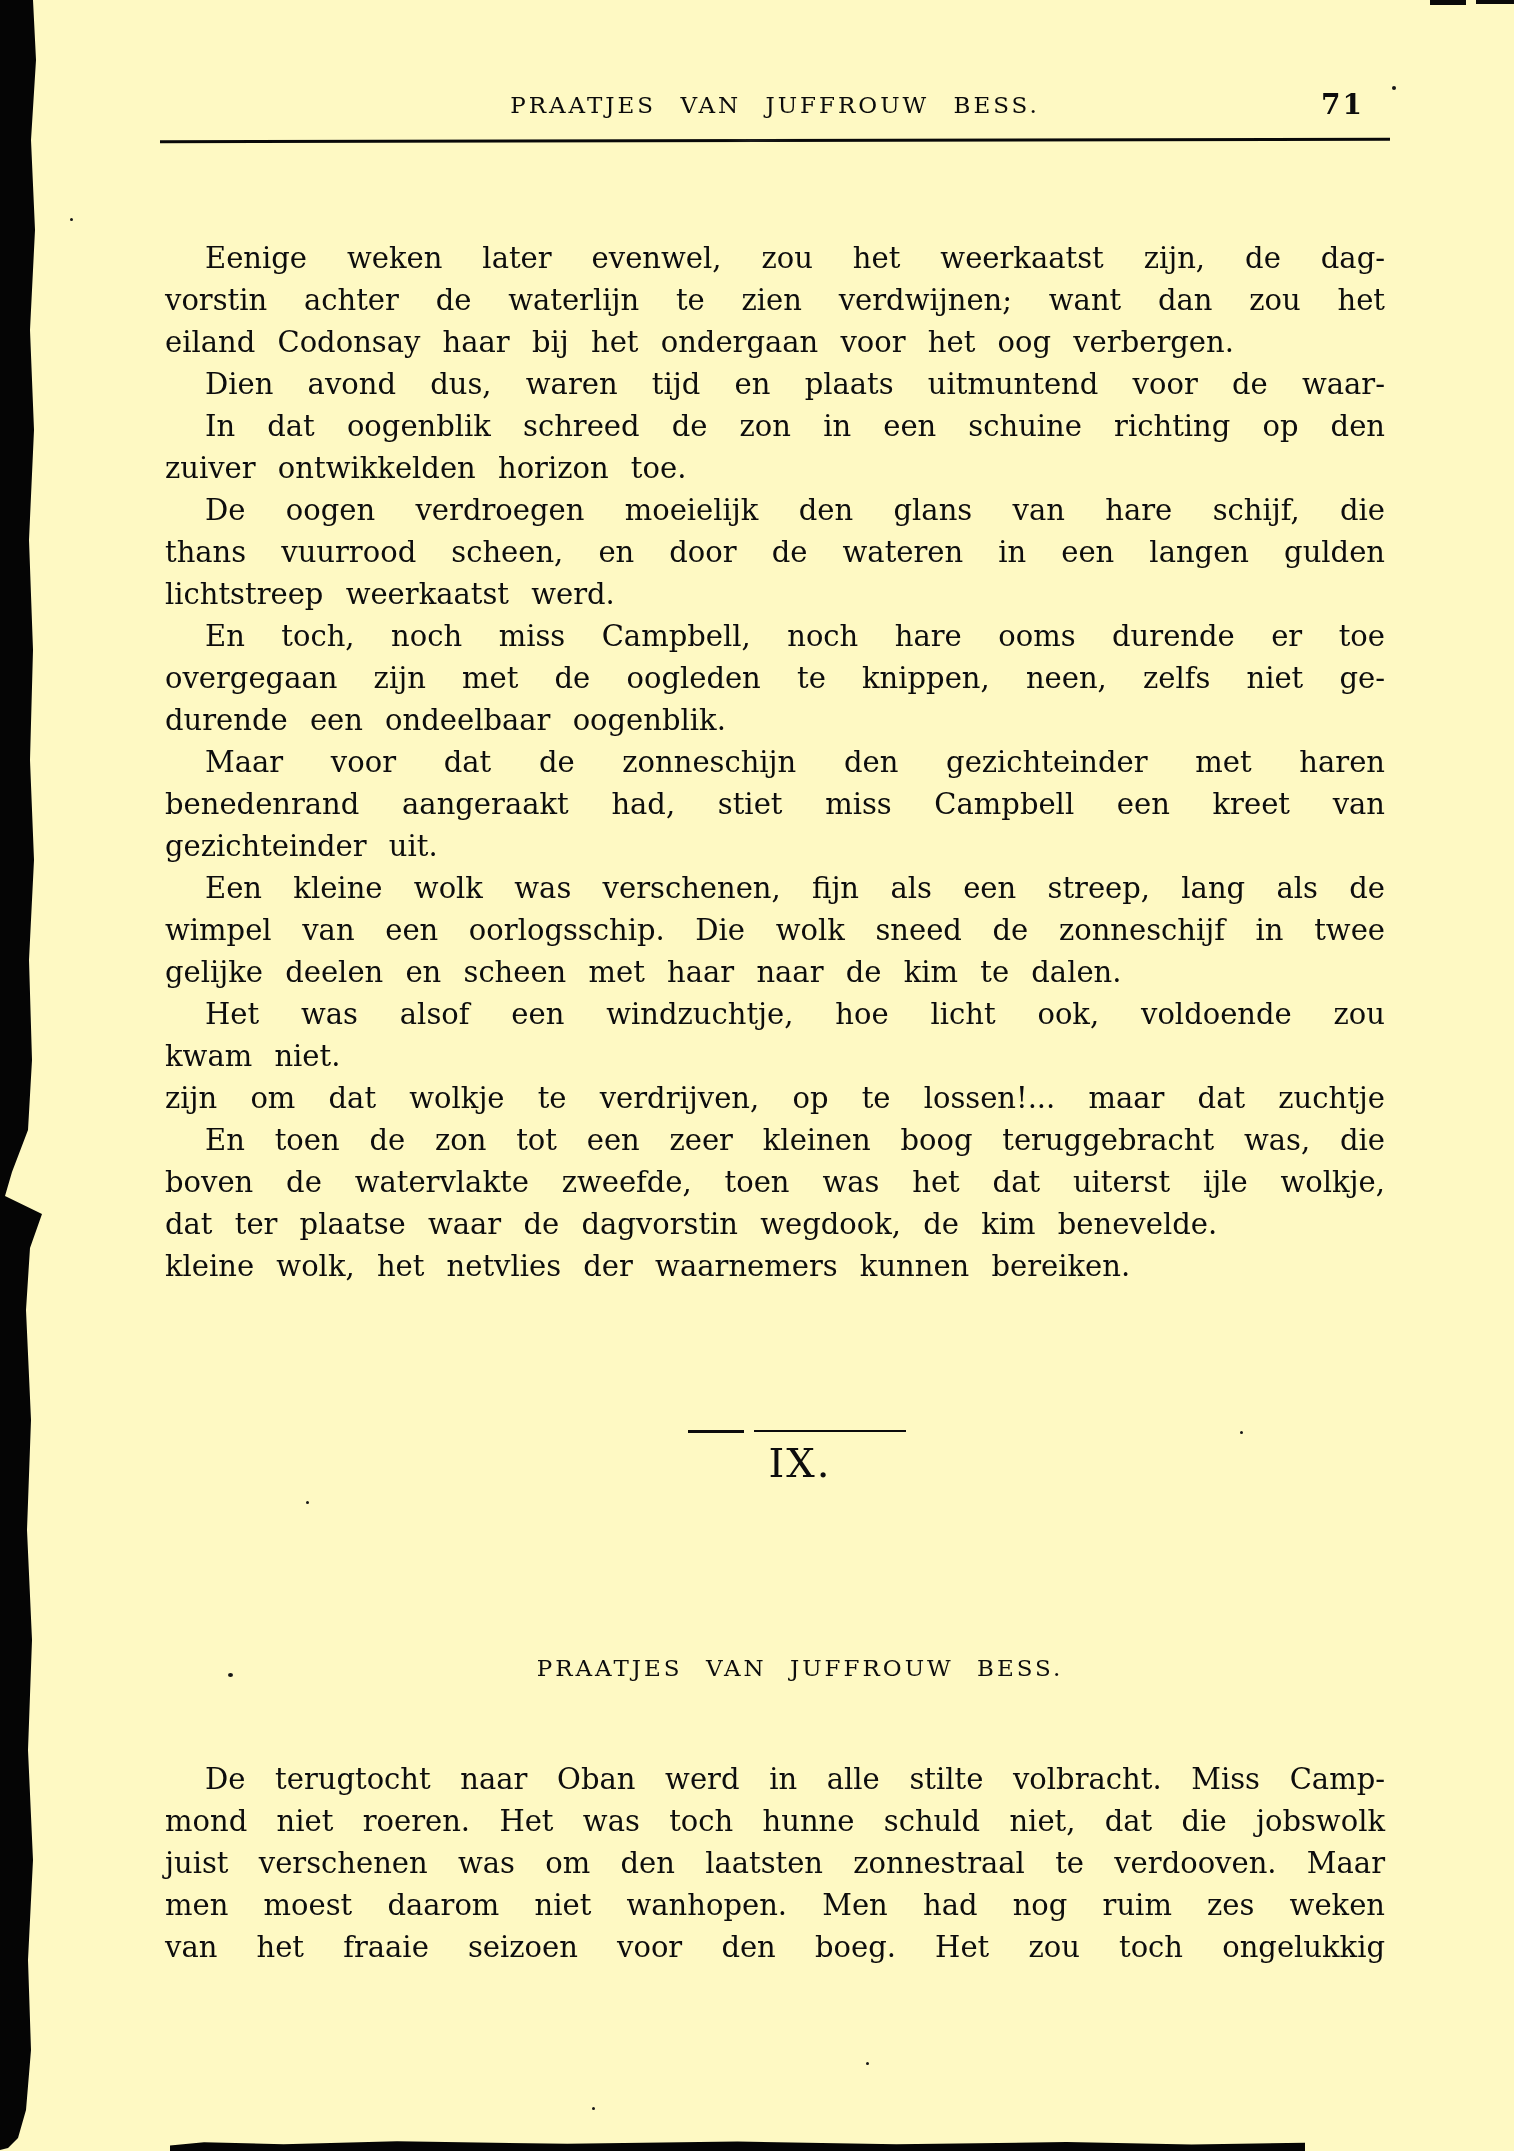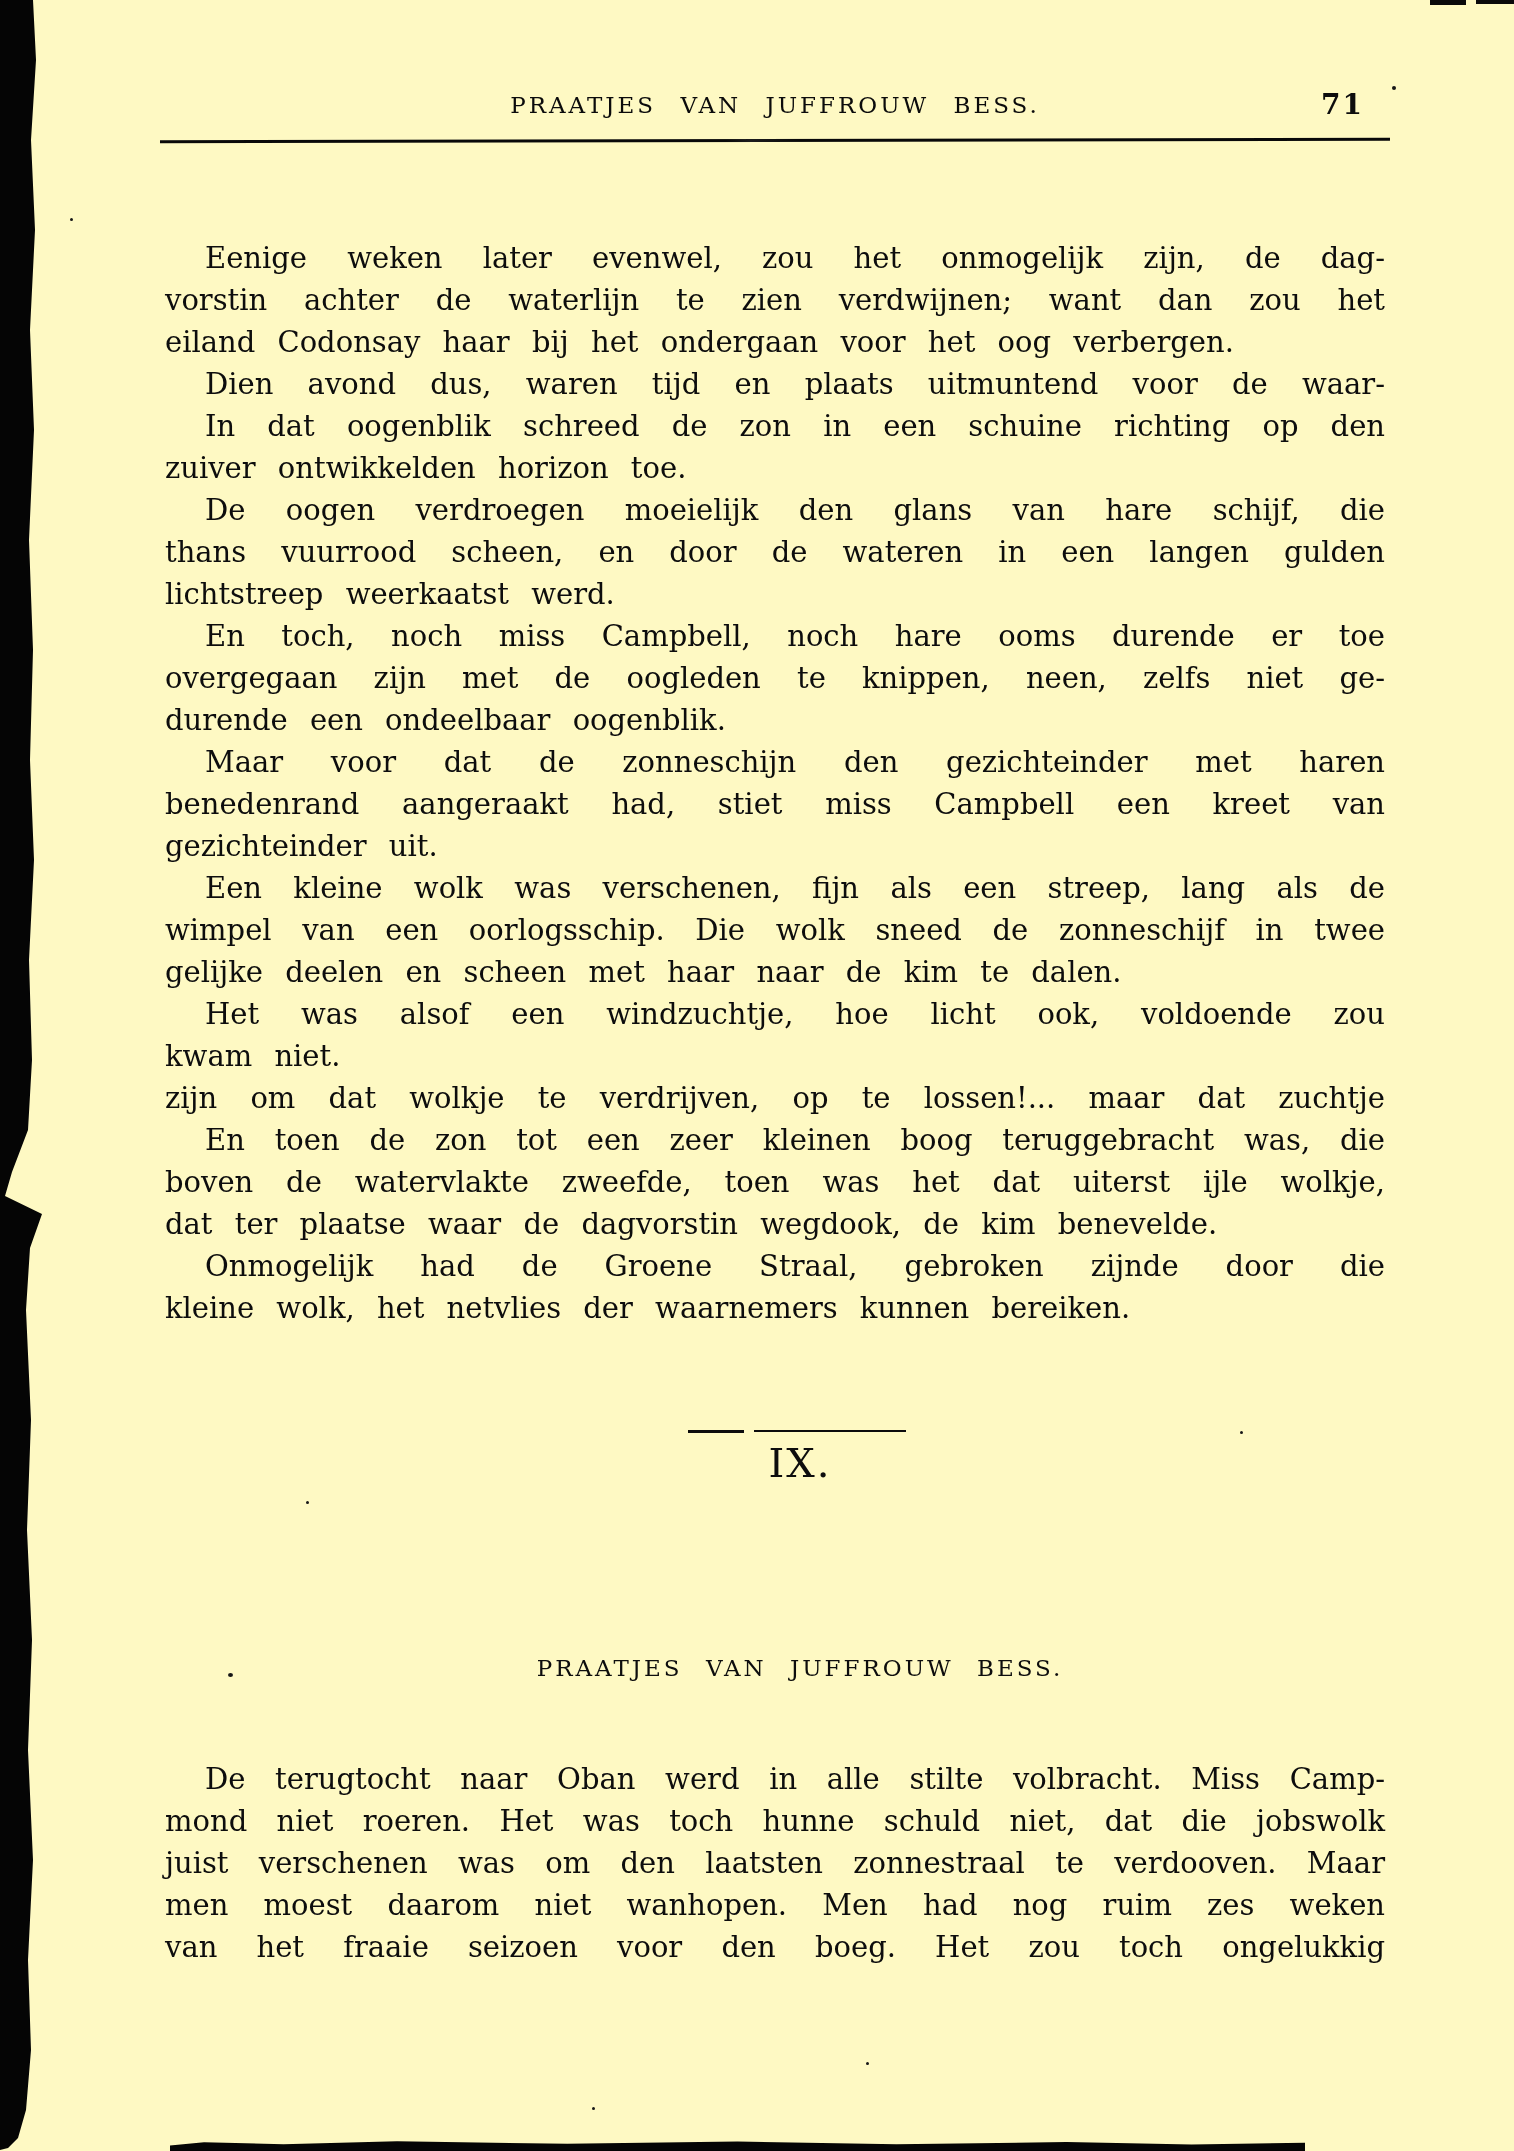--- a/index.html
+++ b/index.html
@@ -85,21 +85,21 @@
       26,1310 31,1420 27,1530 32,1640 28,1750 33,1860 28,1960 31,2050
       26,2110 18,2138 8,2148 0,2150"></polygon>
   </svg>
 
   <div class="running-title">PRAATJES VAN JUFFROUW BESS.</div>
   <div class="page-number">71</div>
   <div class="header-rule"></div>
 
   <main class="text-block top-block">
 
-  <p class="line indent">Eenige weken later evenwel, zou het onmogelijk zijn, de dag-</p>
+  <p class="line indent">Eenige weken later evenwel, zou het weerkaatst zijn, de dag-</p>
       <p class="line">vorstin achter de waterlijn te zien verdwijnen; want dan zou het</p>
       <p class="line end">eiland Codonsay haar bij het ondergaan voor het oog verbergen.</p>
       <p class="line indent">Dien avond dus, waren tijd en plaats uitmuntend voor de waar-</p>
       <p class="line indent">In dat oogenblik schreed de zon in een schuine richting op den</p>
       <p class="line end">zuiver ontwikkelden horizon toe.</p>
       <p class="line indent">De oogen verdroegen moeielijk den glans van hare schijf, die</p>
       <p class="line">thans vuurrood scheen, en door de wateren in een langen gulden</p>
       <p class="line end">lichtstreep weerkaatst werd.</p>
       <p class="line indent">En toch, noch miss Campbell, noch hare ooms durende er toe</p>
       <p class="line">overgegaan zijn met de oogleden te knippen, neen, zelfs niet ge-</p>
@@ -109,21 +109,20 @@
       <p class="line end">gezichteinder uit.</p>
       <p class="line indent">Een kleine wolk was verschenen, fijn als een streep, lang als de</p>
       <p class="line">wimpel van een oorlogsschip. Die wolk sneed de zonneschijf in twee</p>
       <p class="line end">gelijke deelen en scheen met haar naar de kim te dalen.</p>
       <p class="line indent">Het was alsof een windzuchtje, hoe licht ook, voldoende zou</p>
       <p class="line end">kwam niet.</p>
       <p class="line">zijn om dat wolkje te verdrijven, op te lossen!... maar dat zuchtje</p>
       <p class="line indent">En toen de zon tot een zeer kleinen boog teruggebracht was, die</p>
       <p class="line">boven de watervlakte zweefde, toen was het dat uiterst ijle wolkje,</p>
       <p class="line end">dat ter plaatse waar de dagvorstin wegdook, de kim benevelde.</p>
-      <p class="line indent">Onmogelijk had de Groene Straal, gebroken zijnde door die</p>
       <p class="line end">kleine wolk, het netvlies der waarnemers kunnen bereiken.</p>
     </main>
 
   <div class="section-divider">
     <span class="seg seg1"></span>
     <span class="seg seg2"></span>
   </div>
 
   <div class="chapter-number">IX.</div>
   <div class="chapter-title">PRAATJES VAN JUFFROUW BESS.</div>

